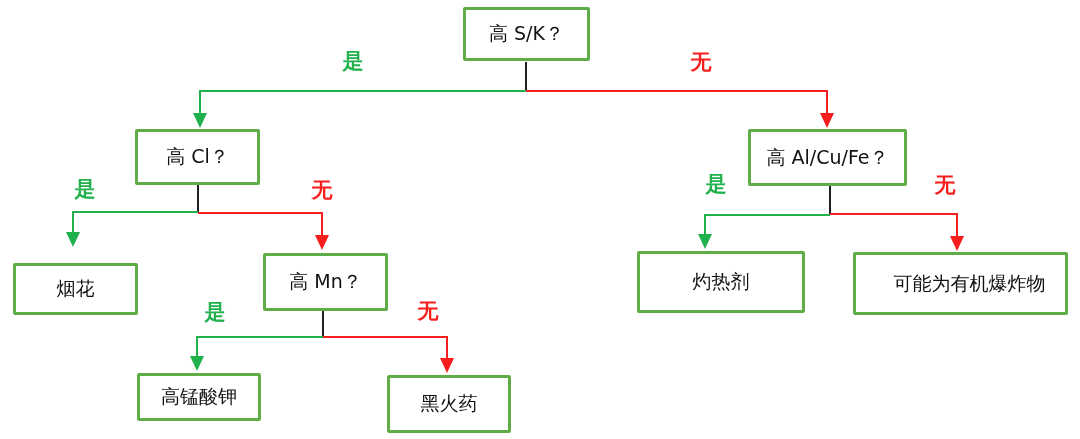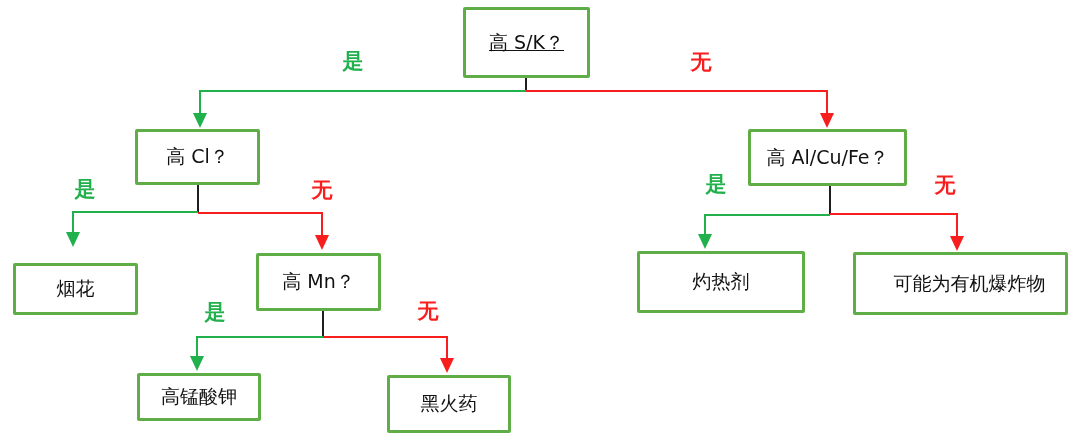--- a/index.html
+++ b/index.html
@@ -99,29 +99,29 @@
     <g>
       <polyline class="g" points="830,215 705,215 705,236"></polyline>
       <polygon class="gh" points="698,234 712,234 705,249"></polygon>
     </g>
     <g>
       <polyline class="r" points="830,214 957,214 957,238"></polyline>
       <polygon class="rh" points="950,236 964,236 957,251"></polygon>
     </g>
   </svg>
 
-  <div class="node" style="left:463px; top:7px;   width:127px; height:71px;text-decoration:underline;">高 S/K？</div>
+  <div class="node" style="left:463px; top:7px;   width:127px; height:54px;">高 S/K？</div>
 
   <div class="node" style="left:135px; top:129px; width:125px; height:56px;">高 Cl？</div>
 
   <div class="node" style="left:748px; top:129px; width:159px; height:57px;">高 Al/Cu/Fe？</div>
 
   <div class="node" style="left:13px;  top:263px; width:125px; height:52px;">烟花</div>
 
-  <div class="node" style="left:256px; top:253px; width:125px; height:58px;">高 Mn？</div>
+  <div class="node" style="left:263px; top:253px; width:125px; height:58px;">高 Mn？</div>
 
   <div class="node" style="left:637px; top:251px; width:168px; height:62px;">灼热剂</div>
 
   <div class="node" style="left:853px; top:252px; width:215px; height:63px;padding-left:18px;">可能为有机爆炸物</div>
 
   <div class="node" style="left:137px; top:373px; width:124px; height:48px;">高锰酸钾</div>
 
   <div class="node" style="left:387px; top:375px; width:124px; height:58px;font-family:Liberation Serif, serif;">黑火药</div>
 
   <div class="edge-label lbl-yes" style="left:353px; top:61px;">是</div>

